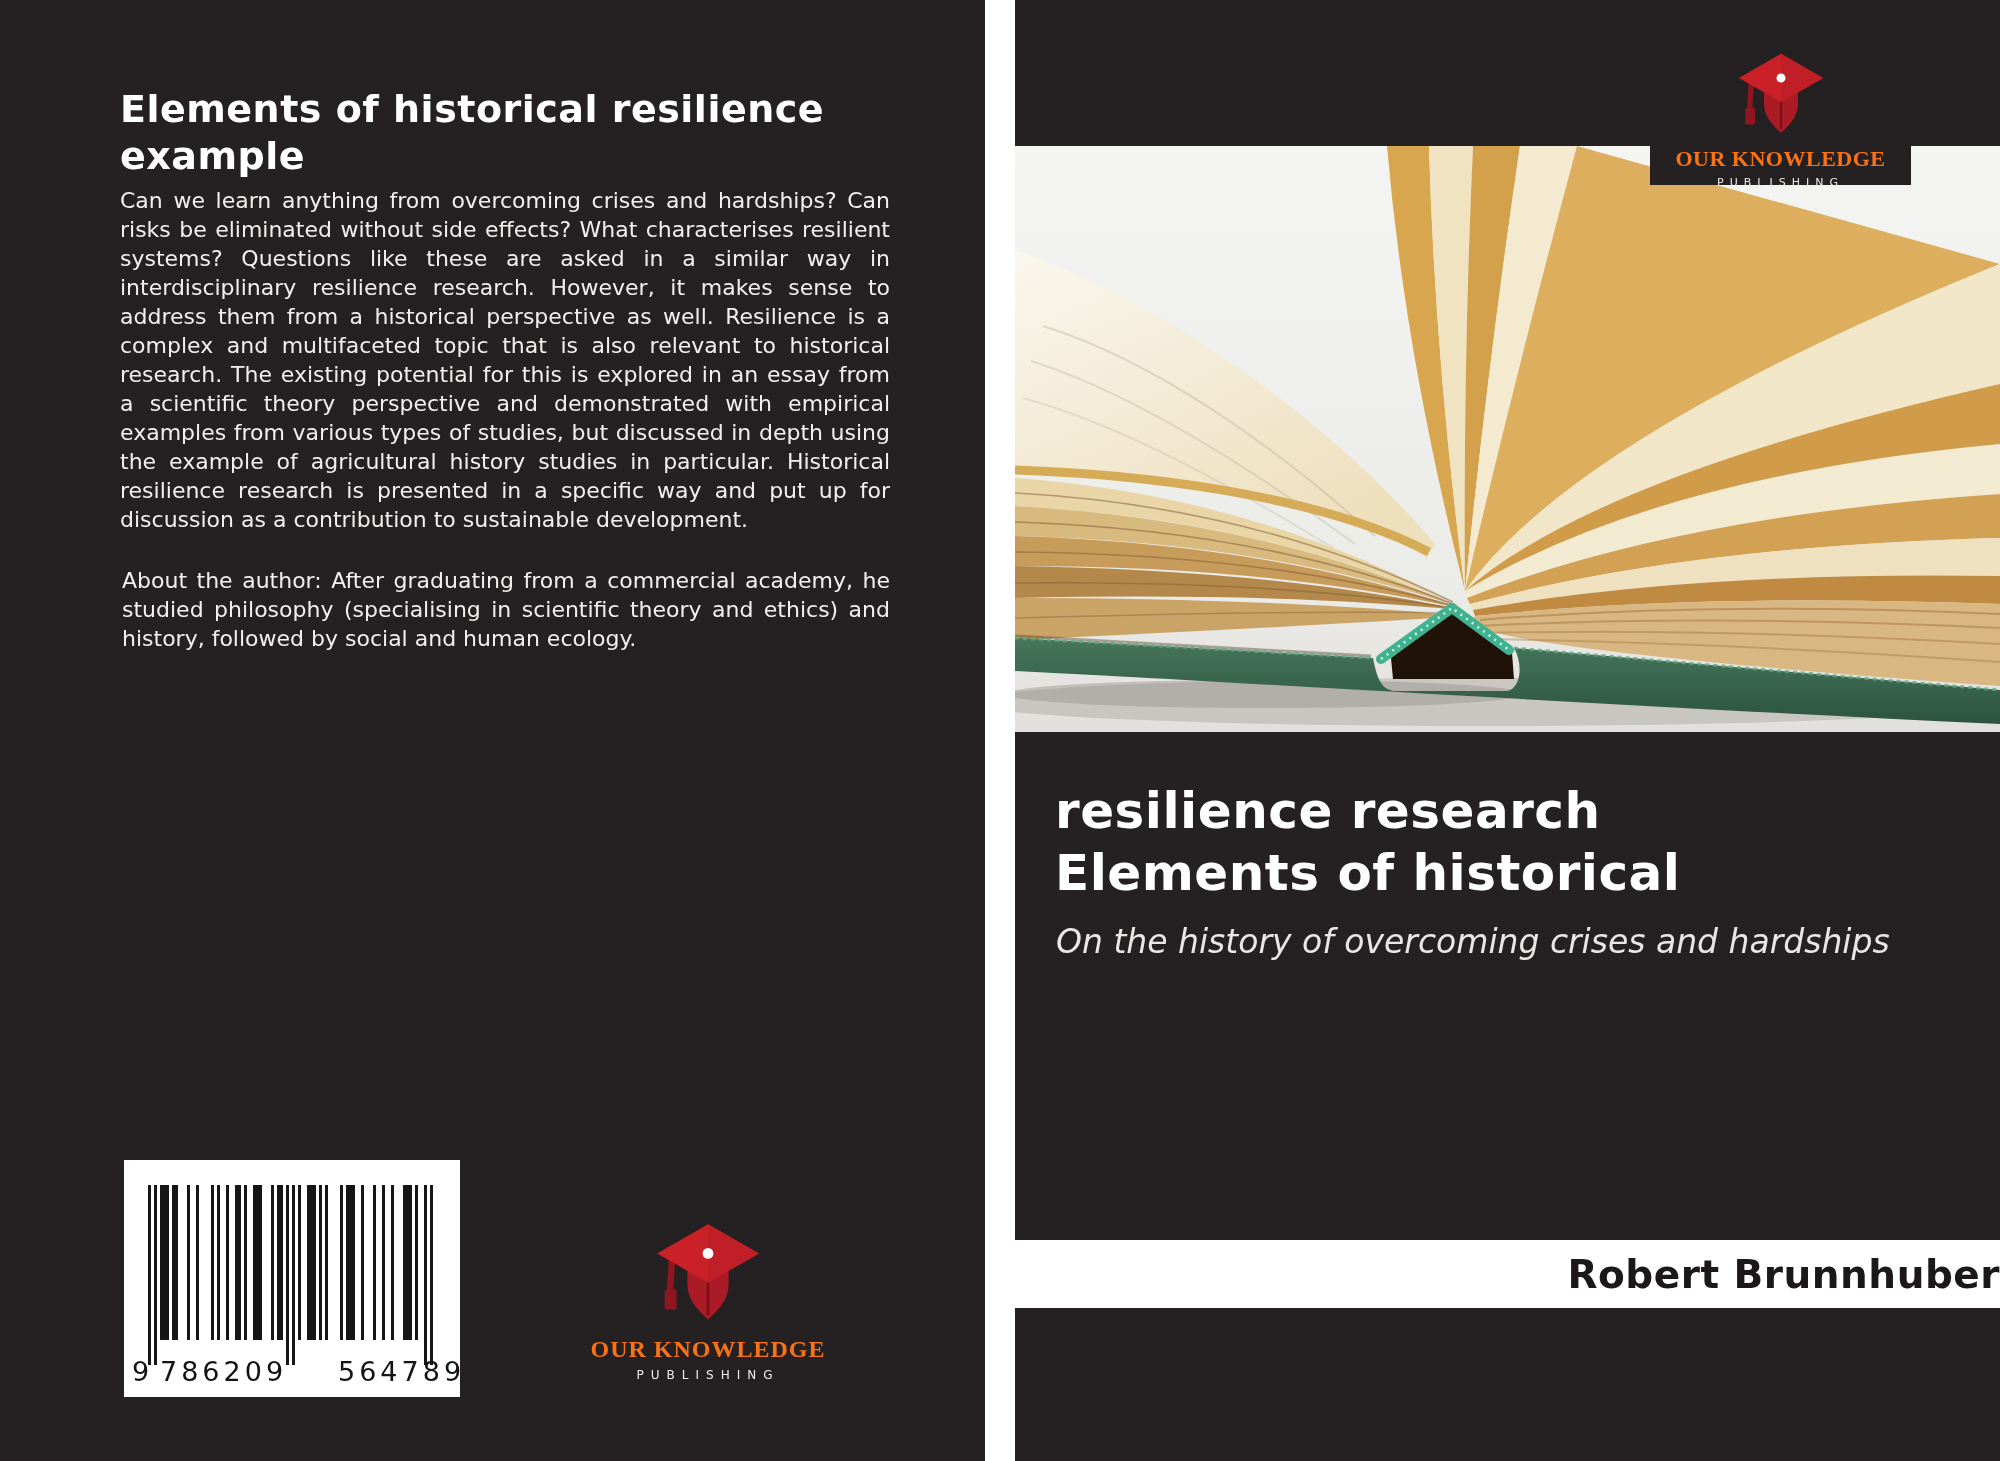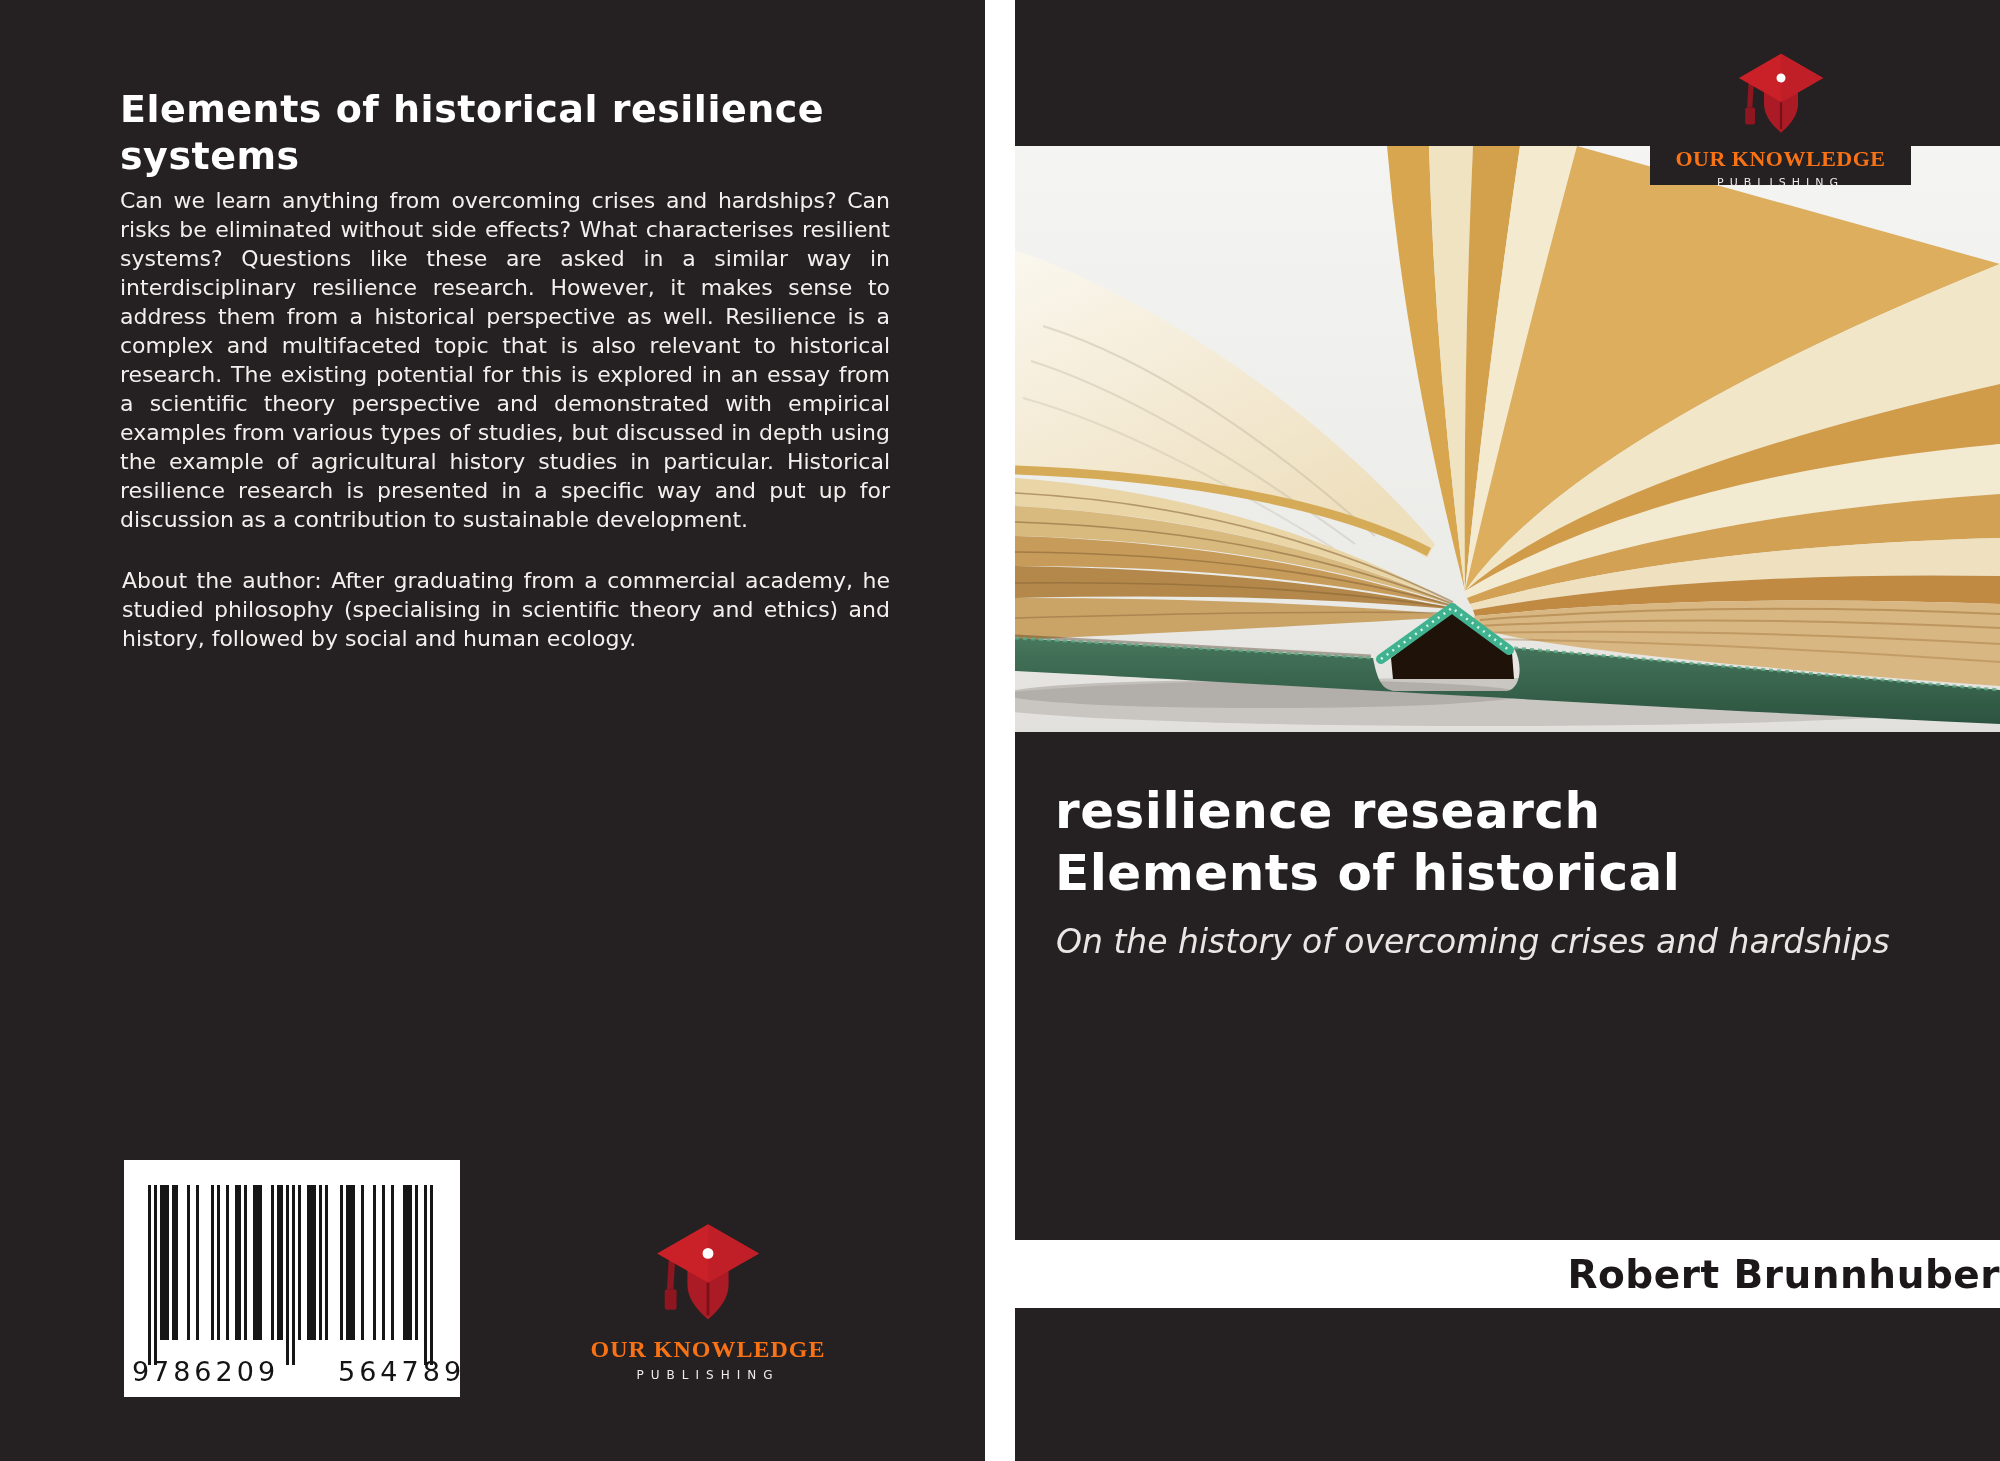--- a/index.html
+++ b/index.html
@@ -17,21 +17,21 @@
   .back-blurb{position:absolute;left:120px;top:186px;width:770px;color:#f2f0ef;
               font-size:22px;line-height:29px;text-align:justify;}
   .back-about{position:absolute;left:122px;top:566px;width:768px;color:#f2f0ef;
               font-size:22px;line-height:29px;text-align:justify;}
 
   .barcode-box{position:absolute;left:124px;top:1160px;width:336px;height:237px;background:#ffffff;}
   .barcode-box svg{position:absolute;left:0;top:0;}
   .bc-digit{position:absolute;bottom:10px;font-size:27px;color:#141414;
             font-family:"DejaVu Sans","Liberation Sans",sans-serif;}
   .bcd0{left:8px;}
-  .bcd1{left:28px;letter-spacing:4px;}
+  .bcd1{left:36px;letter-spacing:4px;}
   .bcd2{left:178px;letter-spacing:4px;margin-left:36px;}
 
   .pub-logo{position:absolute;text-align:center;}
   .back-logo{left:568px;top:1222px;width:280px;}
   .pub-name{color:#f97316;font-family:"Liberation Serif","DejaVu Serif",serif;
             font-weight:bold;white-space:nowrap;}
   .back-logo .pub-name{font-size:24px;letter-spacing:1px;margin-top:6px;}
   .pub-tagline{color:#efedec;white-space:nowrap;}
   .back-logo .pub-tagline{font-size:12px;letter-spacing:7px;margin-top:5px;}
 
@@ -54,21 +54,21 @@
 </style>
 </head>
 <body>
 
 <div class="cover">
 
   <div class="page page-back">
 
     <div class="back-title">
       <div>Elements of historical resilience</div>
-      <div>systems</div>
+      <div>example</div>
     </div>
 
     <div class="back-blurb">Can we learn anything from overcoming crises and hardships? Can risks be eliminated without side effects? What characterises resilient systems? Questions like these are asked in a similar way in interdisciplinary resilience research. However, it makes sense to address them from a historical perspective as well. Resilience is a complex and multifaceted topic that is also relevant to historical research. The existing potential for this is explored in an essay from a scientific theory perspective and demonstrated with empirical examples from various types of studies, but discussed in depth using the example of agricultural history studies in particular. Historical resilience research is presented in a specific way and put up for discussion as a contribution to sustainable development.</div>
 
     <div class="back-about">About the author: After graduating from a commercial academy, he studied philosophy (specialising in scientific theory and ethics) and history, followed by social and human ecology.</div>
 
     <div class="barcode-box">
       <svg width="336" height="237" viewBox="0 0 336 237" fill="#161616">
           <rect x="24" y="25" width="3" height="180"></rect>
           <rect x="30" y="25" width="3" height="180"></rect>

